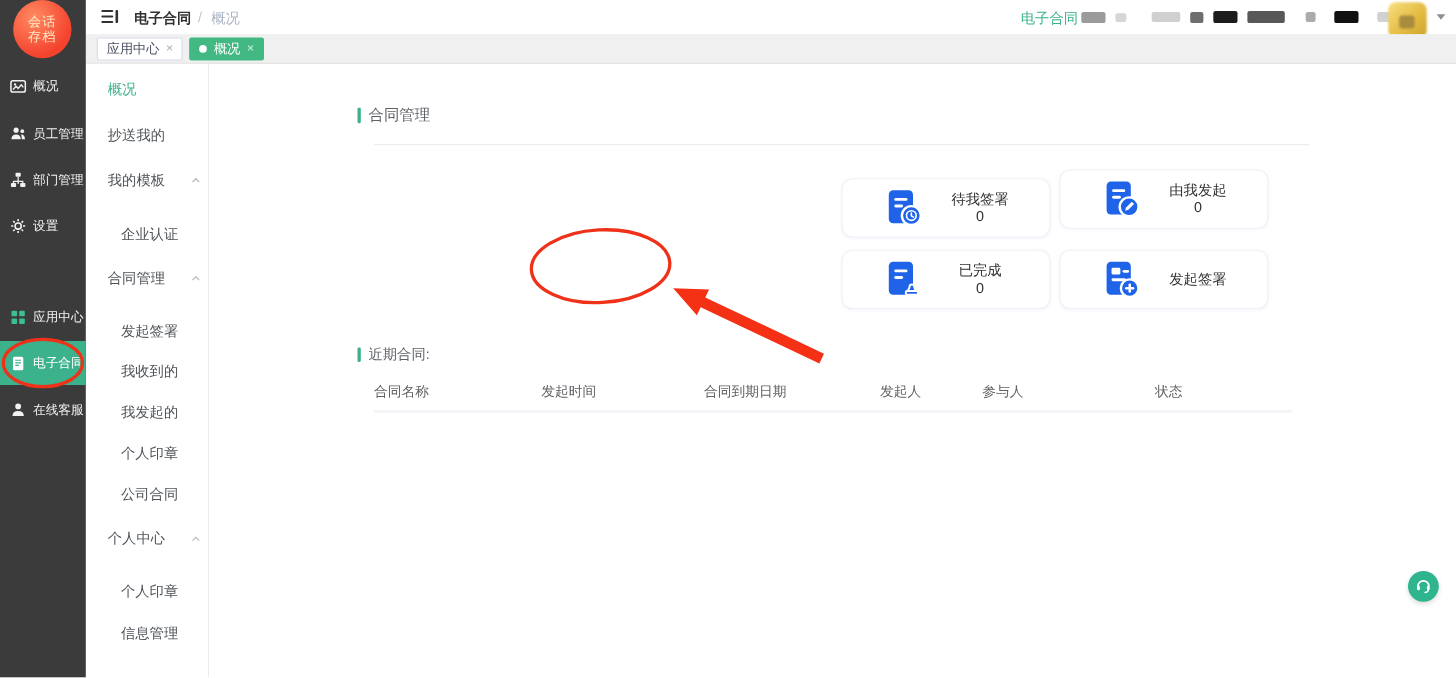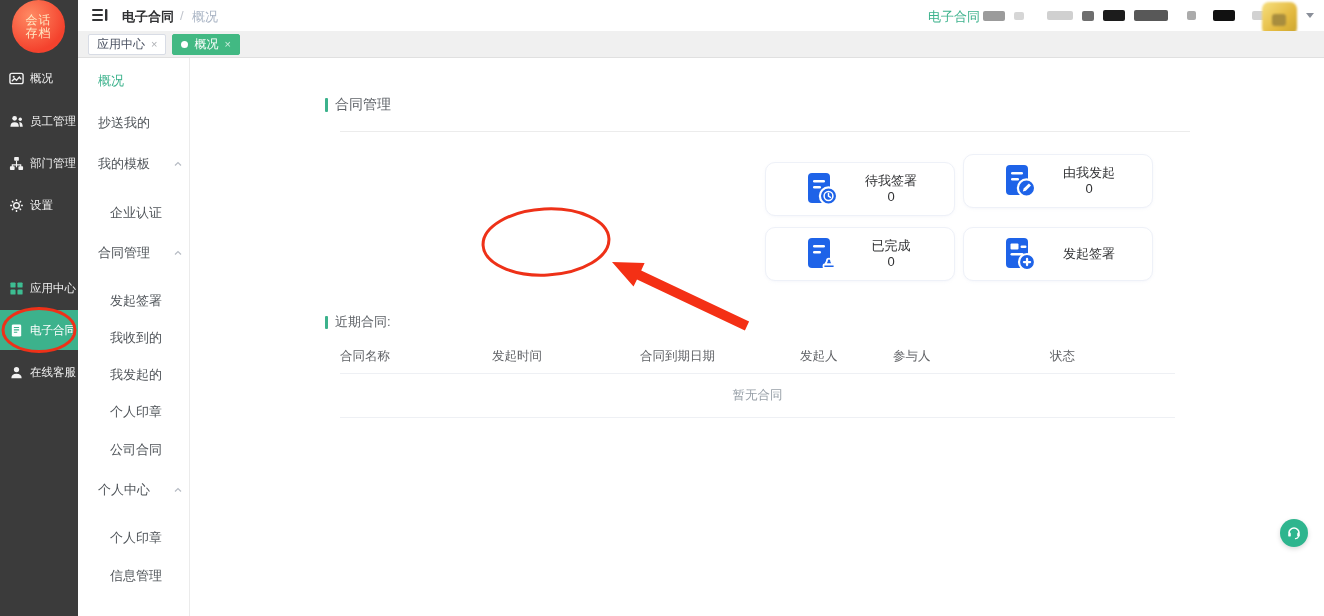--- a/index.html
+++ b/index.html
@@ -334,21 +334,20 @@
     <div class="rc-table">
       <div class="rc-head">
         <span class="c1">合同名称</span>
         <span class="c2">发起时间</span>
         <span class="c3">合同到期日期</span>
         <span class="c4">发起人</span>
         <span class="c5">参与人</span>
         <span class="c6">状态</span>
       </div>
       <div class="rc-line"></div>
-      <div class="rc-empty">暂无合同</div>
       <div class="rc-line"></div>
     </div>
 
     <svg class="annot" viewBox="0 0 1134 558">
       <ellipse cx="356" cy="184" rx="63" ry="33" fill="none" stroke="#ee3118" stroke-width="3" transform="rotate(-3 356 184)"></ellipse>
       <polygon points="422,204 454.6,205.1 451.2,212.4 559.1,263.5 554.9,272.5 447.0,221.4 443.5,228.6" fill="#f43015"></polygon>
     </svg>
 
     <div class="chat-fab">
       <svg width="16" height="16" viewBox="0 0 16 16">

